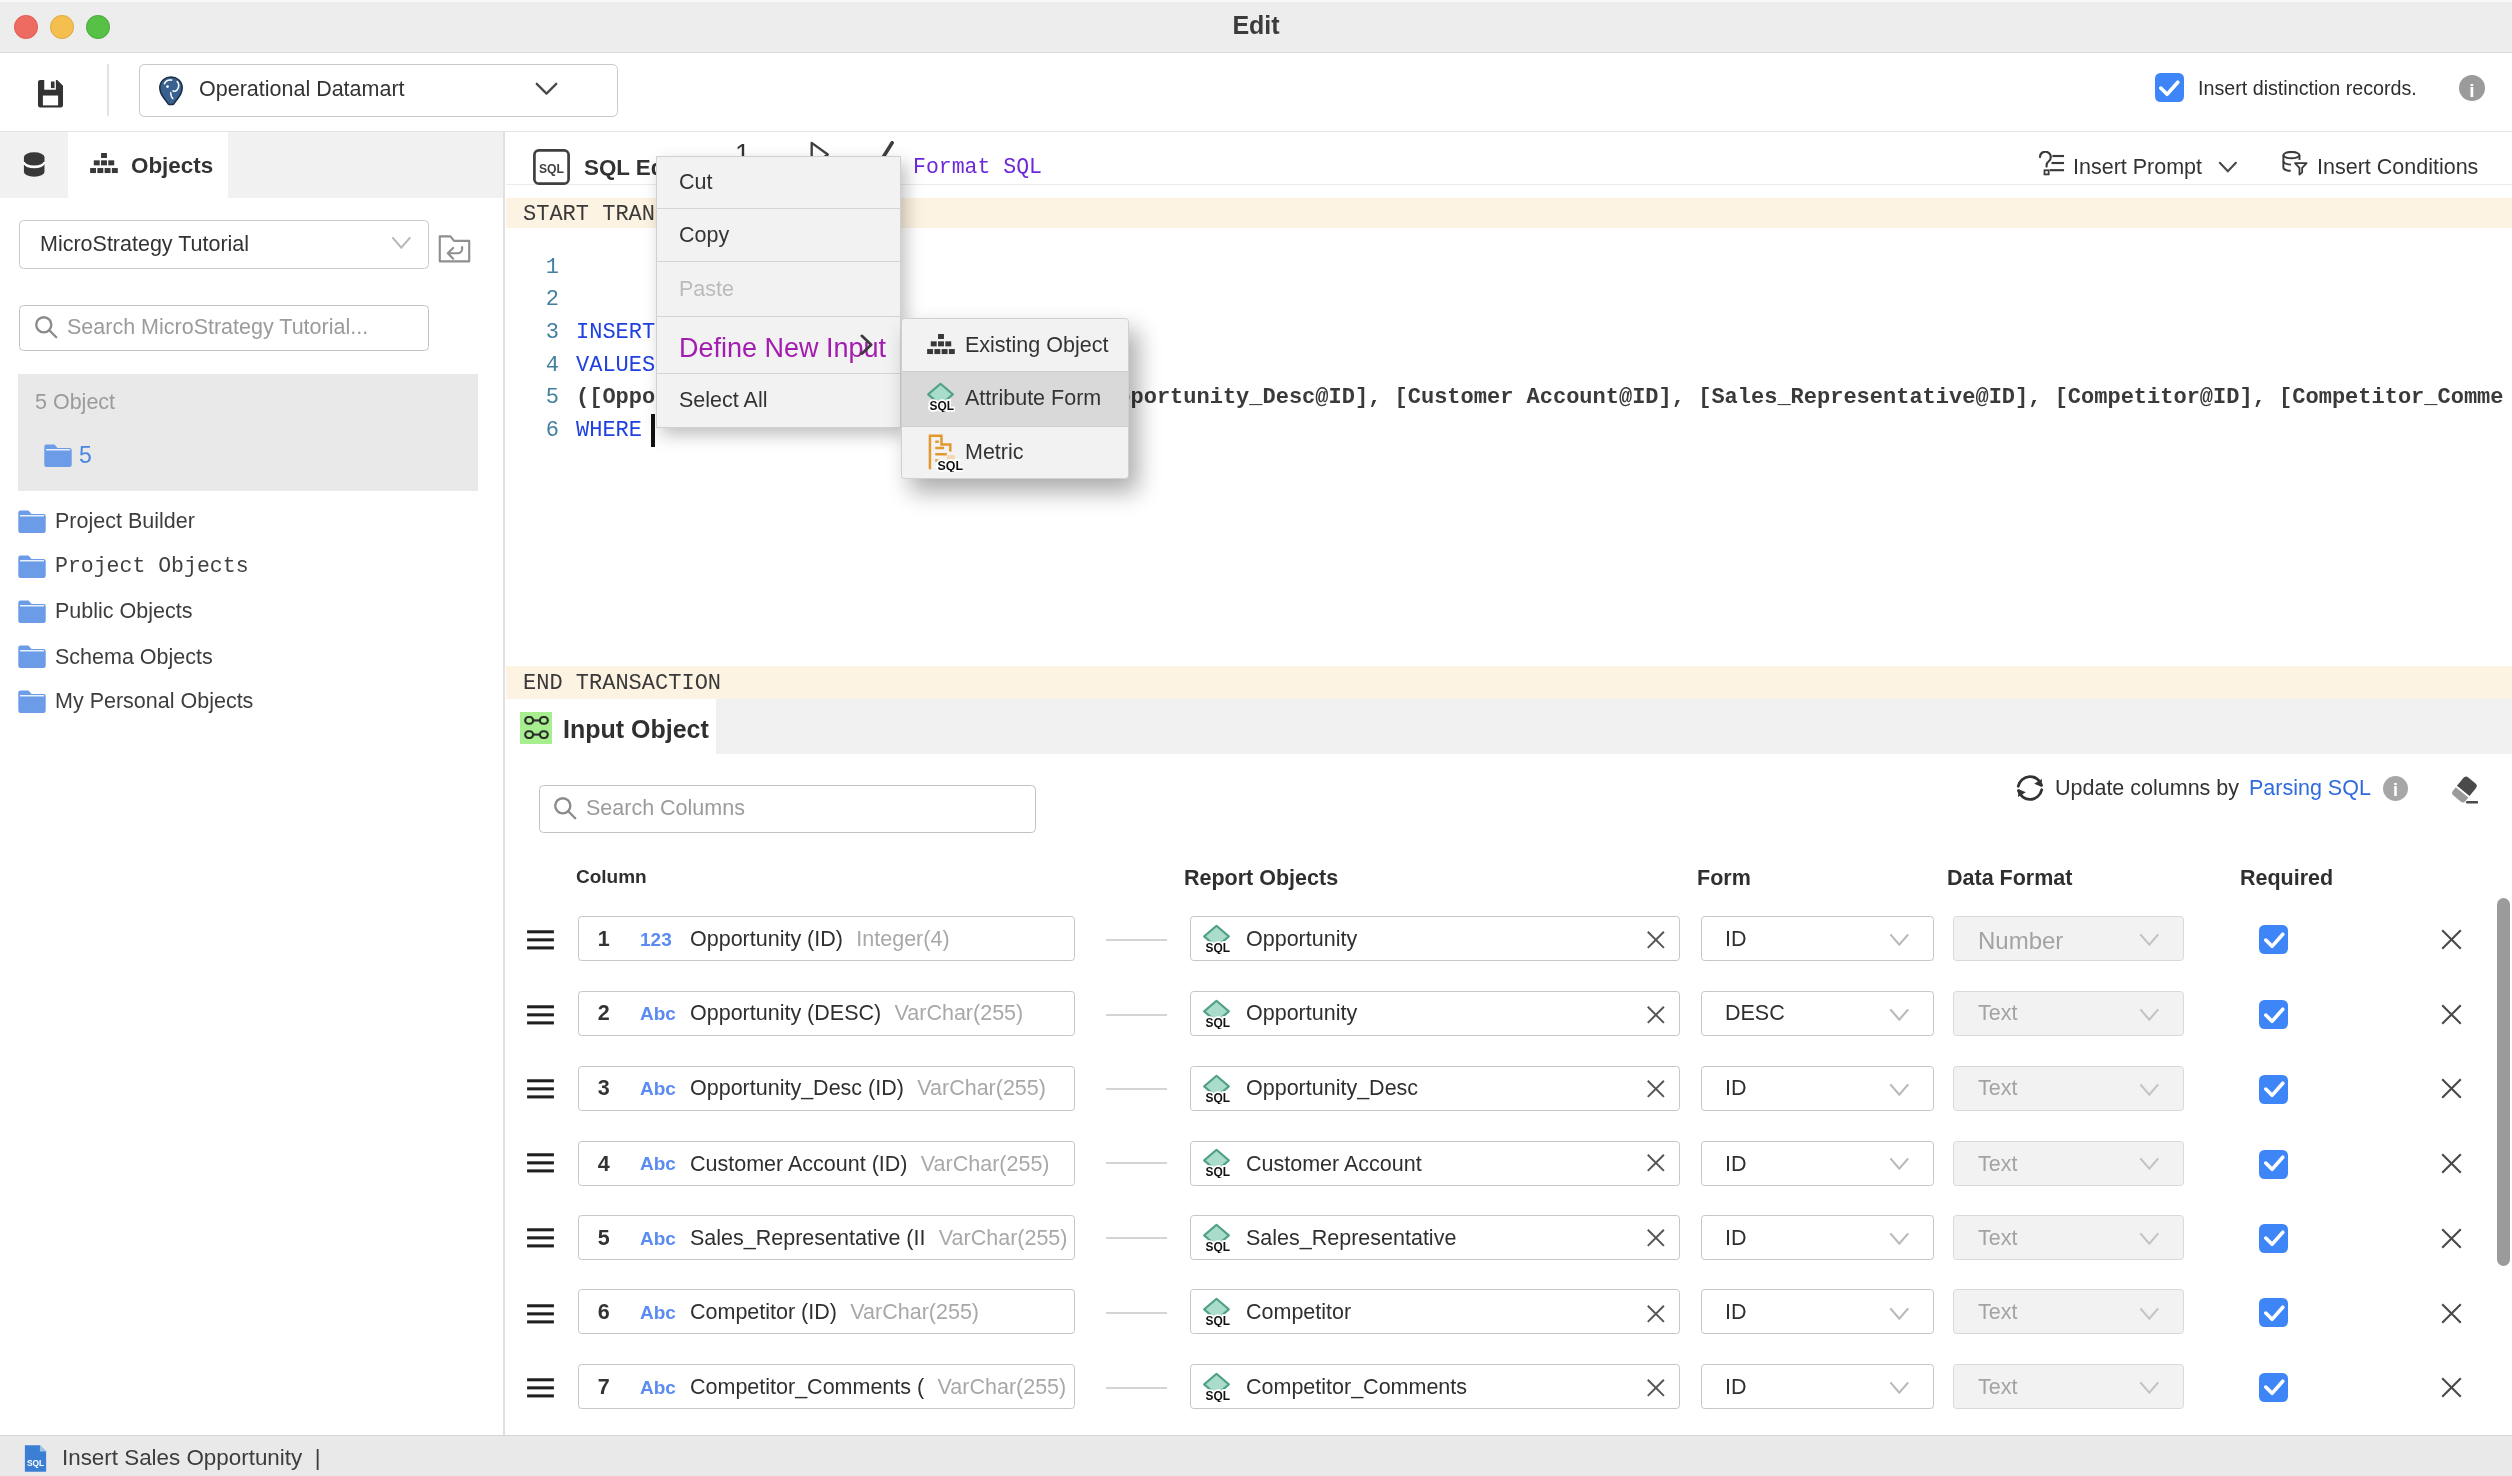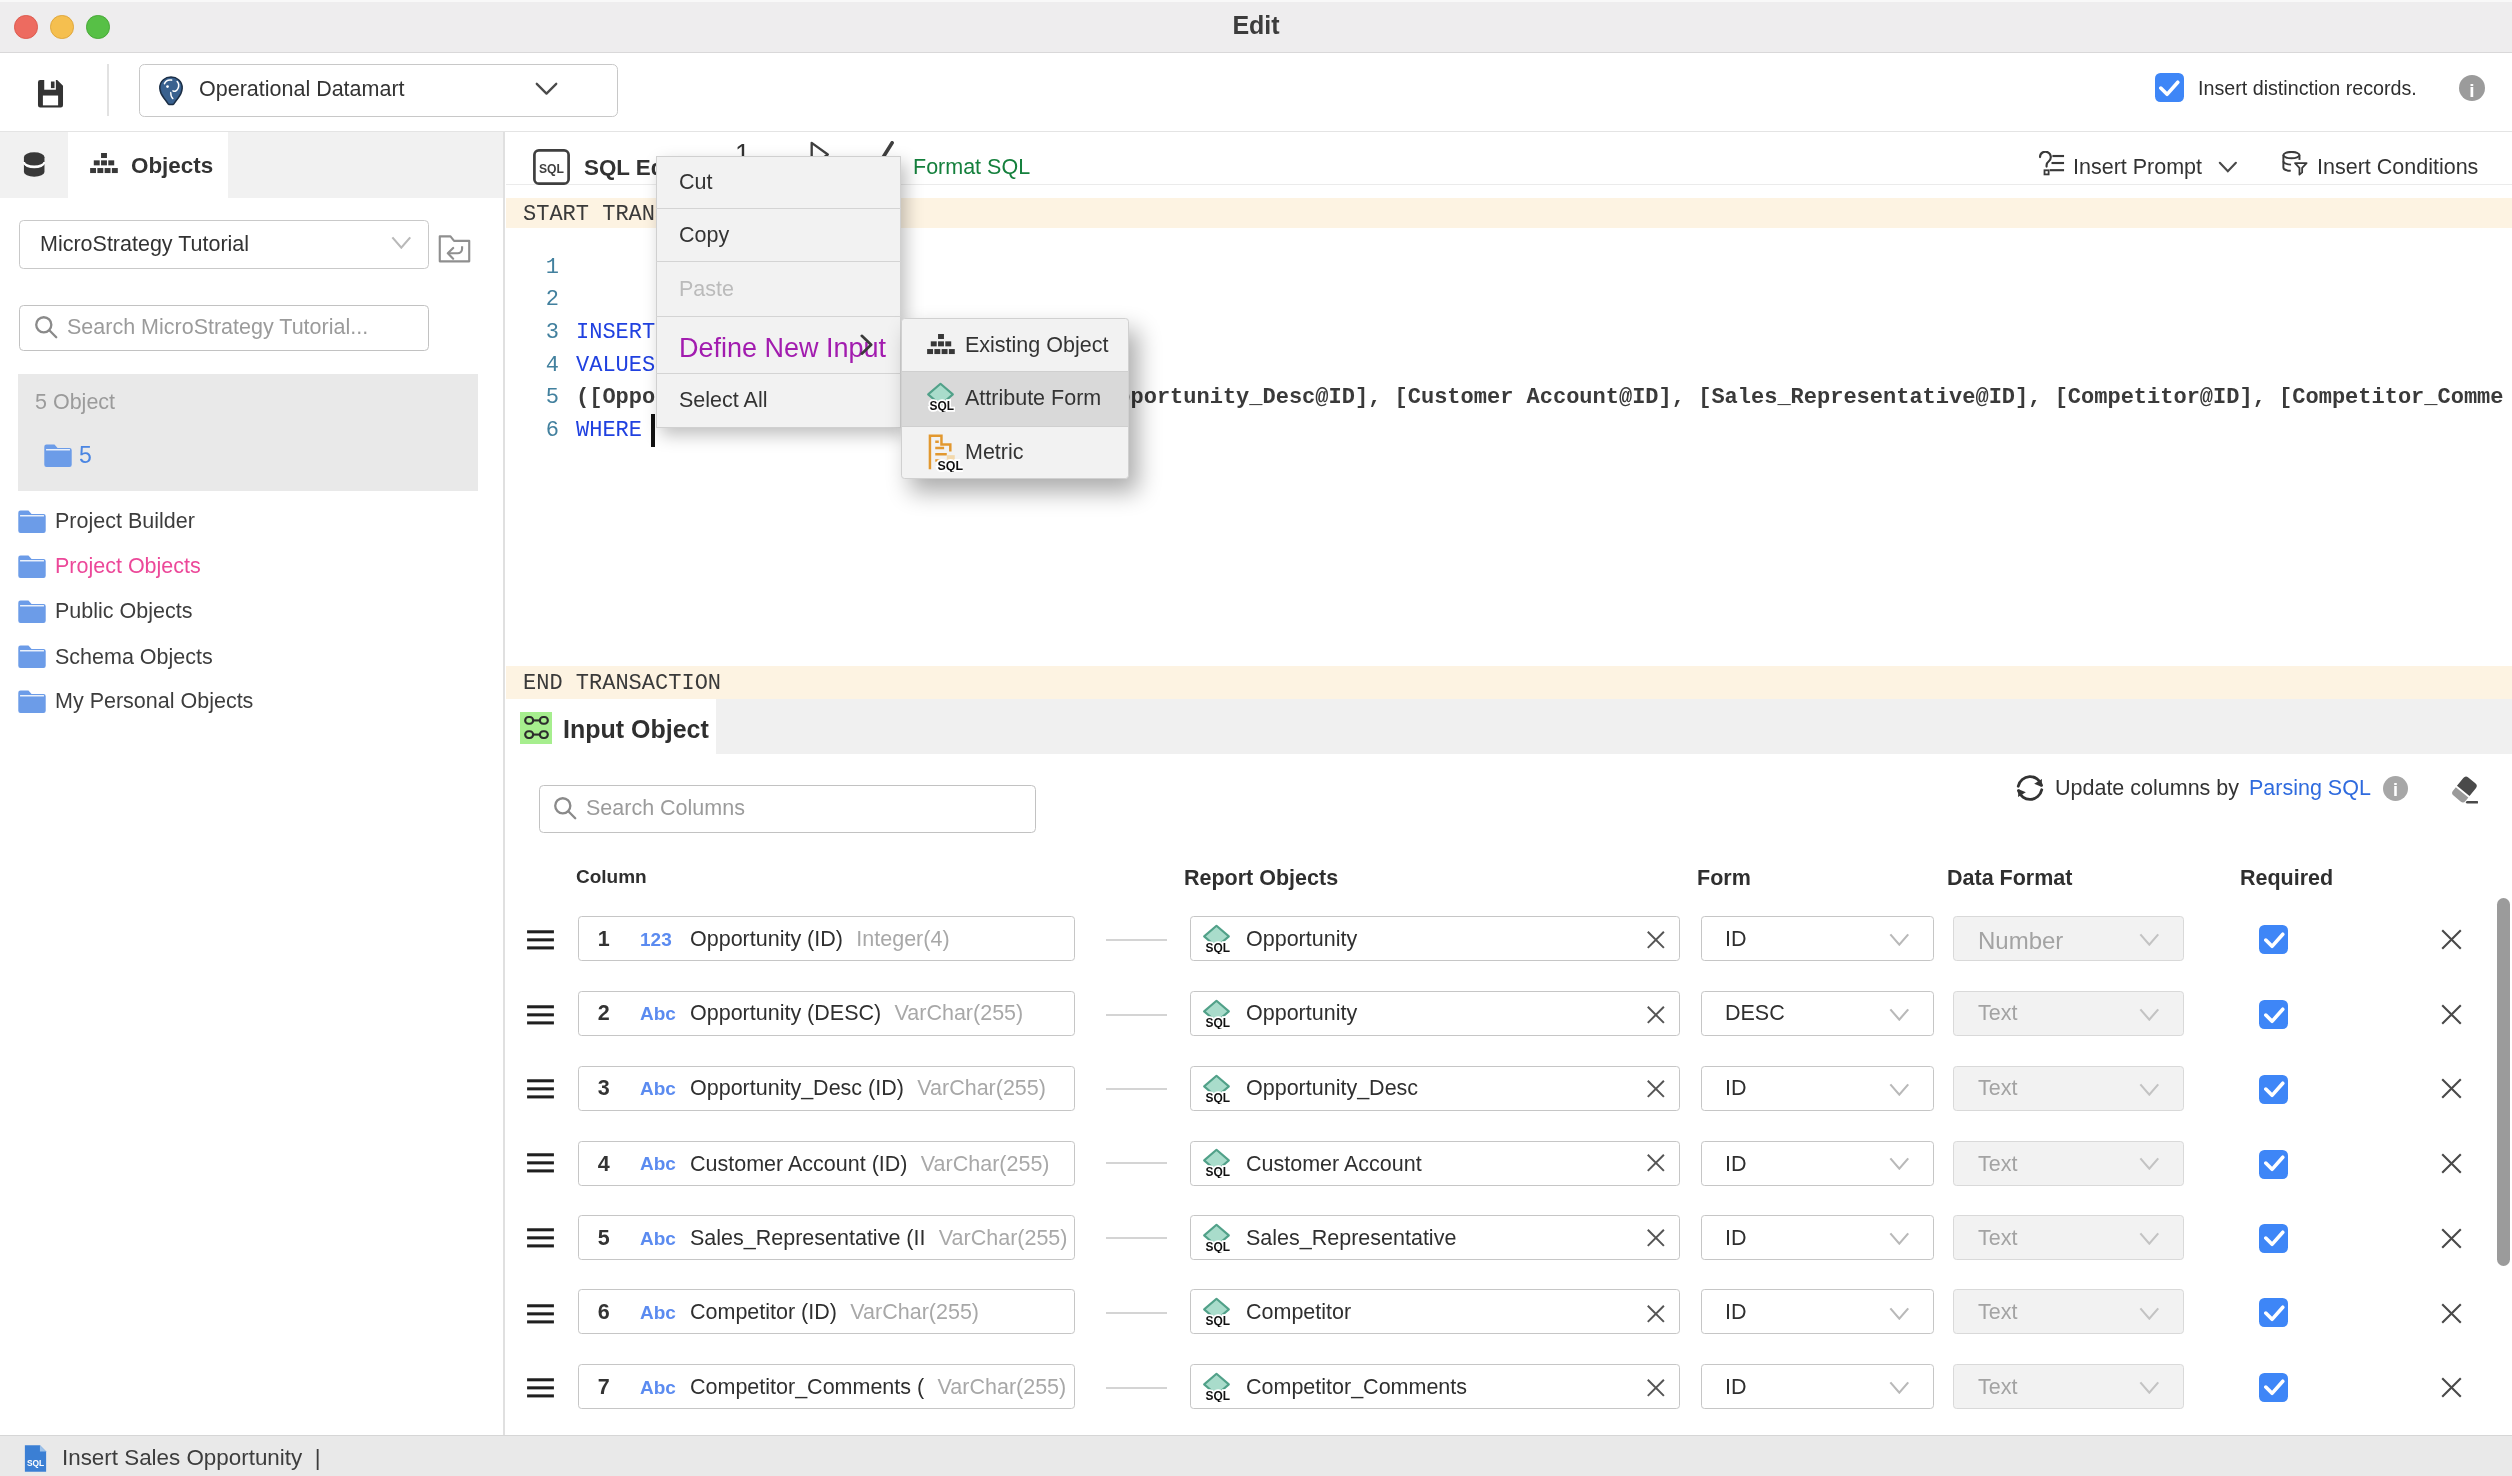--- a/index.html
+++ b/index.html
@@ -101,21 +101,21 @@
 <div class="abs" style="left:79px;top:442px;font-size:23px;color:#4a85e2;">5</div>
 <svg class="abs" style="left:18px;top:510px;" width="28" height="23" viewBox="0 0 31 26">
     <path d="M0 3 a2.5 2.5 0 0 1 2.5 -2.5 h9 l3.5 4 h13.5 a2.5 2.5 0 0 1 2.5 2.5 v16.5 a2.5 2.5 0 0 1 -2.5 2.5 h-26 a2.5 2.5 0 0 1 -2.5 -2.5 Z" fill="#6c9ce8"></path>
     <path d="M2 6.5 h27" stroke="#ffffff" stroke-width="1.6" opacity="0.9"></path>
   </svg>
 <div class="abs" style="left:55px;top:509px;font-size:21.5px;color:#3d3d3d;">Project Builder</div>
 <svg class="abs" style="left:18px;top:555px;" width="28" height="23" viewBox="0 0 31 26">
     <path d="M0 3 a2.5 2.5 0 0 1 2.5 -2.5 h9 l3.5 4 h13.5 a2.5 2.5 0 0 1 2.5 2.5 v16.5 a2.5 2.5 0 0 1 -2.5 2.5 h-26 a2.5 2.5 0 0 1 -2.5 -2.5 Z" fill="#6c9ce8"></path>
     <path d="M2 6.5 h27" stroke="#ffffff" stroke-width="1.6" opacity="0.9"></path>
   </svg>
-<div class="abs" style="left:55px;top:554px;font-size:21.5px;color:#ec4899;">Project Objects</div>
+<div class="abs" style="left:55px;top:554px;font-size:21.5px;color:#404040;font-family:Liberation Mono, monospace;">Project Objects</div>
 <svg class="abs" style="left:18px;top:600px;" width="28" height="23" viewBox="0 0 31 26">
     <path d="M0 3 a2.5 2.5 0 0 1 2.5 -2.5 h9 l3.5 4 h13.5 a2.5 2.5 0 0 1 2.5 2.5 v16.5 a2.5 2.5 0 0 1 -2.5 2.5 h-26 a2.5 2.5 0 0 1 -2.5 -2.5 Z" fill="#6c9ce8"></path>
     <path d="M2 6.5 h27" stroke="#ffffff" stroke-width="1.6" opacity="0.9"></path>
   </svg>
 <div class="abs" style="left:55px;top:599px;font-size:21.5px;color:#3d3d3d;">Public Objects</div>
 <svg class="abs" style="left:18px;top:645px;" width="28" height="23" viewBox="0 0 31 26">
     <path d="M0 3 a2.5 2.5 0 0 1 2.5 -2.5 h9 l3.5 4 h13.5 a2.5 2.5 0 0 1 2.5 2.5 v16.5 a2.5 2.5 0 0 1 -2.5 2.5 h-26 a2.5 2.5 0 0 1 -2.5 -2.5 Z" fill="#6c9ce8"></path>
     <path d="M2 6.5 h27" stroke="#ffffff" stroke-width="1.6" opacity="0.9"></path>
   </svg>
 <div class="abs" style="left:55px;top:645px;font-size:21.5px;color:#3d3d3d;">Schema Objects</div>
@@ -134,21 +134,21 @@
 </svg>
 <div class="abs bold" style="left:584px;top:155px;font-size:22.4px;color:#333;">SQL Editor</div>
 <div class="abs" style="left:735px;top:139px;font-size:27px;color:#333;">1</div>
 <svg class="abs" style="left:809px;top:141px;" width="21.5" height="27" viewBox="0 0 24 30">
  <path d="M3 2 L21 15 L3 28 Z" fill="none" stroke="#3f3f3f" stroke-width="2.6" stroke-linejoin="round"></path>
 </svg>
 <svg class="abs" style="left:867px;top:141px;" width="29" height="32" viewBox="0 0 32 36">
  <path d="M28 2 L8 34" stroke="#3f3f3f" stroke-width="4" stroke-linecap="round"></path>
  <path d="M4 30 l6 4 l-8 2 Z" fill="#3f3f3f"></path>
 </svg>
-<div class="abs" style="left:913px;top:155px;font-size:21.5px;color:#15803d;">Format SQL</div>
+<div class="abs" style="left:913px;top:155px;font-size:21.5px;color:#6d28d9;font-family:Liberation Mono, monospace;">Format SQL</div>
 
 <svg class="abs" style="left:2038px;top:151px;" width="27" height="26" viewBox="0 0 30 29">
  <path d="M2.2 6.8 a6 6 0 1 1 9.8 4.6 c-1.9 1.5-2.5 2.4-2.5 4.4 v1.6" fill="none" stroke="#3a3a3a" stroke-width="2.4" stroke-linecap="round"></path>
  <rect x="7.2" y="21.5" width="4.6" height="4.6" fill="none" stroke="#3a3a3a" stroke-width="2"></rect>
  <path d="M16 5.6 h13" stroke="#3a3a3a" stroke-width="2.4"></path>
  <path d="M15 13.4 h14" stroke="#3a3a3a" stroke-width="2.4"></path>
  <path d="M13 21.4 h16" stroke="#3a3a3a" stroke-width="2.4"></path>
 </svg>
 <div class="abs" style="left:2073px;top:155px;font-size:21.5px;color:#333;">Insert Prompt</div>
 <svg class="abs" style="left:2218px;top:161px;" width="19.7" height="12.5" viewBox="0 0 22 14">

